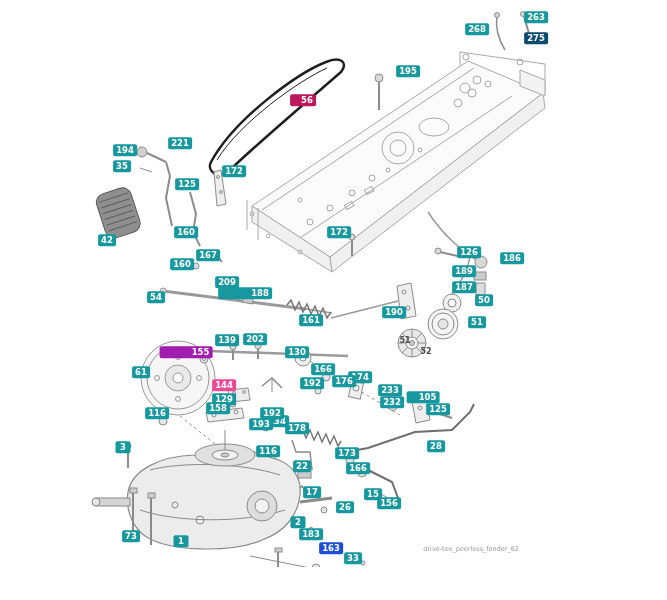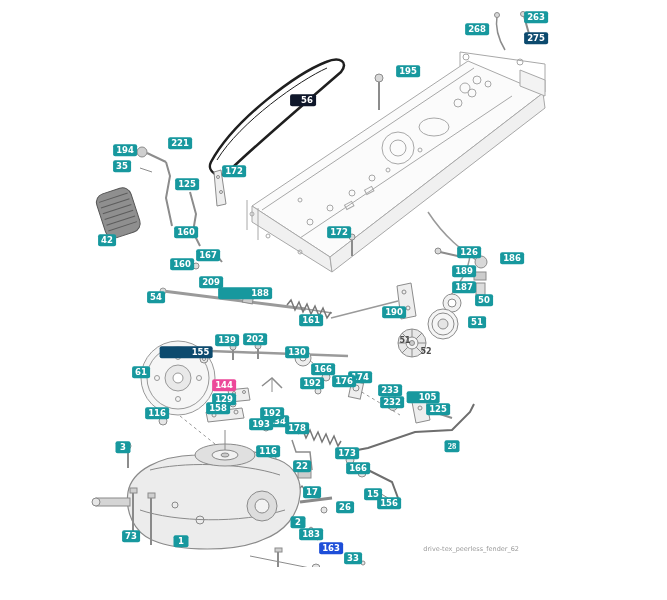--- a/index.html
+++ b/index.html
@@ -262,63 +262,63 @@
       <line x1="151" y1="497" x2="151" y2="545" stroke-width="2"></line>
       <rect x="148" y="493" width="7" height="5" fill="#cfcfcf"></rect>
     </g>
   </svg>
 
   <div class="label-layer">
       <div class="part-label" style="left: 536px; top: 17px; background: rgb(23, 152, 158); color: rgb(255, 255, 255);">263</div>
       <div class="part-label" style="left: 477px; top: 29px; background: rgb(23, 152, 158); color: rgb(255, 255, 255);">268</div>
       <div class="part-label" style="left: 536px; top: 38px; background: #0c4a6e; color: rgb(255, 255, 255);">275</div>
       <div class="part-label" style="left: 408px; top: 71px; background: rgb(23, 152, 158); color: rgb(255, 255, 255);">195</div>
-      <div class="part-label" style="left: 303px; top: 100px; background: #0f172a; color: rgb(255, 255, 255); padding-left: 11px;">56</div>
+      <div class="part-label" style="left: 303px; top: 100px; background: #be185d; color: rgb(255, 255, 255); padding-left: 11px;">56</div>
       <div class="part-label" style="left: 180px; top: 143px; background: rgb(23, 152, 158); color: rgb(255, 255, 255);">221</div>
       <div class="part-label" style="left: 125px; top: 150px; background: rgb(23, 152, 158); color: rgb(255, 255, 255);">194</div>
       <div class="part-label" style="left: 122px; top: 166px; background: rgb(23, 152, 158); color: rgb(255, 255, 255);">35</div>
       <div class="part-label" style="left: 187px; top: 184px; background: rgb(23, 152, 158); color: rgb(255, 255, 255);">125</div>
       <div class="part-label" style="left: 234px; top: 171px; background: rgb(23, 152, 158); color: rgb(255, 255, 255);">172</div>
       <div class="part-label" style="left: 107px; top: 240px; background: rgb(23, 152, 158); color: rgb(255, 255, 255);">42</div>
       <div class="part-label" style="left: 186px; top: 232px; background: rgb(23, 152, 158); color: rgb(255, 255, 255);">160</div>
       <div class="part-label" style="left: 208px; top: 255px; background: rgb(23, 152, 158); color: rgb(255, 255, 255);">167</div>
       <div class="part-label" style="left: 182px; top: 264px; background: rgb(23, 152, 158); color: rgb(255, 255, 255);">160</div>
       <div class="part-label" style="left: 339px; top: 232px; background: rgb(23, 152, 158); color: rgb(255, 255, 255);">172</div>
       <div class="part-label" style="left: 469px; top: 252px; background: rgb(23, 152, 158); color: rgb(255, 255, 255);">126</div>
       <div class="part-label" style="left: 512px; top: 258px; background: rgb(23, 152, 158); color: rgb(255, 255, 255);">186</div>
       <div class="part-label" style="left: 464px; top: 271px; background: rgb(23, 152, 158); color: rgb(255, 255, 255);">189</div>
       <div class="part-label" style="left: 464px; top: 287px; background: rgb(23, 152, 158); color: rgb(255, 255, 255);">187</div>
       <div class="part-label" style="left: 484px; top: 300px; background: rgb(23, 152, 158); color: rgb(255, 255, 255);">50</div>
       <div class="part-label" style="left: 477px; top: 322px; background: rgb(23, 152, 158); color: rgb(255, 255, 255);">51</div>
       <div class="part-label" style="left: 394px; top: 312px; background: rgb(23, 152, 158); color: rgb(255, 255, 255);">190</div>
       <div class="part-label" style="left: 156px; top: 297px; background: rgb(23, 152, 158); color: rgb(255, 255, 255);">54</div>
-      <div class="part-label" style="left: 211px; top: 282px; background: rgb(23, 152, 158); color: rgb(255, 255, 255);">209</div>
+      <div class="part-label" style="left: 227px; top: 282px; background: rgb(23, 152, 158); color: rgb(255, 255, 255);">209</div>
       <div class="part-label" style="left: 245px; top: 293px; background: rgb(23, 152, 158); color: rgb(255, 255, 255); padding-left: 33px;">188</div>
       <div class="part-label" style="left: 311px; top: 320px; background: rgb(23, 152, 158); color: rgb(255, 255, 255);">161</div>
       <div class="part-label" style="left: 227px; top: 340px; background: rgb(23, 152, 158); color: rgb(255, 255, 255);">139</div>
       <div class="part-label" style="left: 255px; top: 339px; background: rgb(23, 152, 158); color: rgb(255, 255, 255);">202</div>
-      <div class="part-label" style="left: 186px; top: 352px; background: #0c4a6e; color: rgb(255, 255, 255); padding-left: 32px;">155</div>
+      <div class="part-label" style="left: 186px; top: 352px; background: #a21caf; color: rgb(255, 255, 255); padding-left: 32px;">155</div>
       <div class="part-label" style="left: 297px; top: 352px; background: rgb(23, 152, 158); color: rgb(255, 255, 255);">130</div>
       <div class="part-label" style="left: 323px; top: 369px; background: rgb(23, 152, 158); color: rgb(255, 255, 255);">166</div>
       <div class="part-label" style="left: 360px; top: 377px; background: rgb(23, 152, 158); color: rgb(255, 255, 255);">174</div>
       <div class="part-label" style="left: 344px; top: 381px; background: rgb(23, 152, 158); color: rgb(255, 255, 255);">176</div>
       <div class="part-label" style="left: 390px; top: 390px; background: rgb(23, 152, 158); color: rgb(255, 255, 255);">233</div>
       <div class="part-label" style="left: 392px; top: 402px; background: rgb(23, 152, 158); color: rgb(255, 255, 255);">232</div>
       <div class="part-label" style="left: 312px; top: 383px; background: rgb(23, 152, 158); color: rgb(255, 255, 255);">192</div>
       <div class="part-label" style="left: 423px; top: 397px; background: rgb(23, 152, 158); color: rgb(255, 255, 255); padding-left: 12px;">105</div>
       <div class="part-label" style="left: 438px; top: 409px; background: rgb(23, 152, 158); color: rgb(255, 255, 255);">125</div>
       <div class="part-label" style="left: 141px; top: 372px; background: rgb(23, 152, 158); color: rgb(255, 255, 255);">61</div>
       <div class="part-label" style="left: 224px; top: 385px; background: #ec4899; color: rgb(255, 255, 255);">144</div>
       <div class="part-label" style="left: 277px; top: 381px; background: rgb(23, 152, 158); color: rgb(255, 255, 255); margin-top: 40px;">134</div>
       <div class="part-label" style="left: 224px; top: 399px; background: rgb(23, 152, 158); color: rgb(255, 255, 255);">129</div>
       <div class="part-label" style="left: 218px; top: 408px; background: rgb(23, 152, 158); color: rgb(255, 255, 255);">158</div>
       <div class="part-label" style="left: 272px; top: 413px; background: rgb(23, 152, 158); color: rgb(255, 255, 255);">192</div>
       <div class="part-label" style="left: 261px; top: 424px; background: rgb(23, 152, 158); color: rgb(255, 255, 255);">193</div>
       <div class="part-label" style="left: 297px; top: 428px; background: rgb(23, 152, 158); color: rgb(255, 255, 255);">178</div>
-      <div class="part-label" style="left: 452px; top: 446px; background: rgb(23, 152, 158); color: rgb(255, 255, 255); font-family: Liberation Serif, serif;">28</div>
+      <div class="part-label" style="left: 436px; top: 446px; background: rgb(23, 152, 158); color: rgb(255, 255, 255);">28</div>
       <div class="part-label" style="left: 157px; top: 413px; background: rgb(23, 152, 158); color: rgb(255, 255, 255);">116</div>
       <div class="part-label" style="left: 123px; top: 447px; background: rgb(23, 152, 158); color: rgb(255, 255, 255);">3</div>
       <div class="part-label" style="left: 268px; top: 451px; background: rgb(23, 152, 158); color: rgb(255, 255, 255);">116</div>
       <div class="part-label" style="left: 302px; top: 466px; background: rgb(23, 152, 158); color: rgb(255, 255, 255);">22</div>
       <div class="part-label" style="left: 347px; top: 453px; background: rgb(23, 152, 158); color: rgb(255, 255, 255);">173</div>
       <div class="part-label" style="left: 358px; top: 468px; background: rgb(23, 152, 158); color: rgb(255, 255, 255);">166</div>
       <div class="part-label" style="left: 373px; top: 494px; background: rgb(23, 152, 158); color: rgb(255, 255, 255);">15</div>
       <div class="part-label" style="left: 389px; top: 503px; background: rgb(23, 152, 158); color: rgb(255, 255, 255);">156</div>
       <div class="part-label" style="left: 312px; top: 492px; background: rgb(23, 152, 158); color: rgb(255, 255, 255);">17</div>
       <div class="part-label" style="left: 321px; top: 507px; background: rgb(23, 152, 158); color: rgb(255, 255, 255); margin-left: 24px;">26</div>

